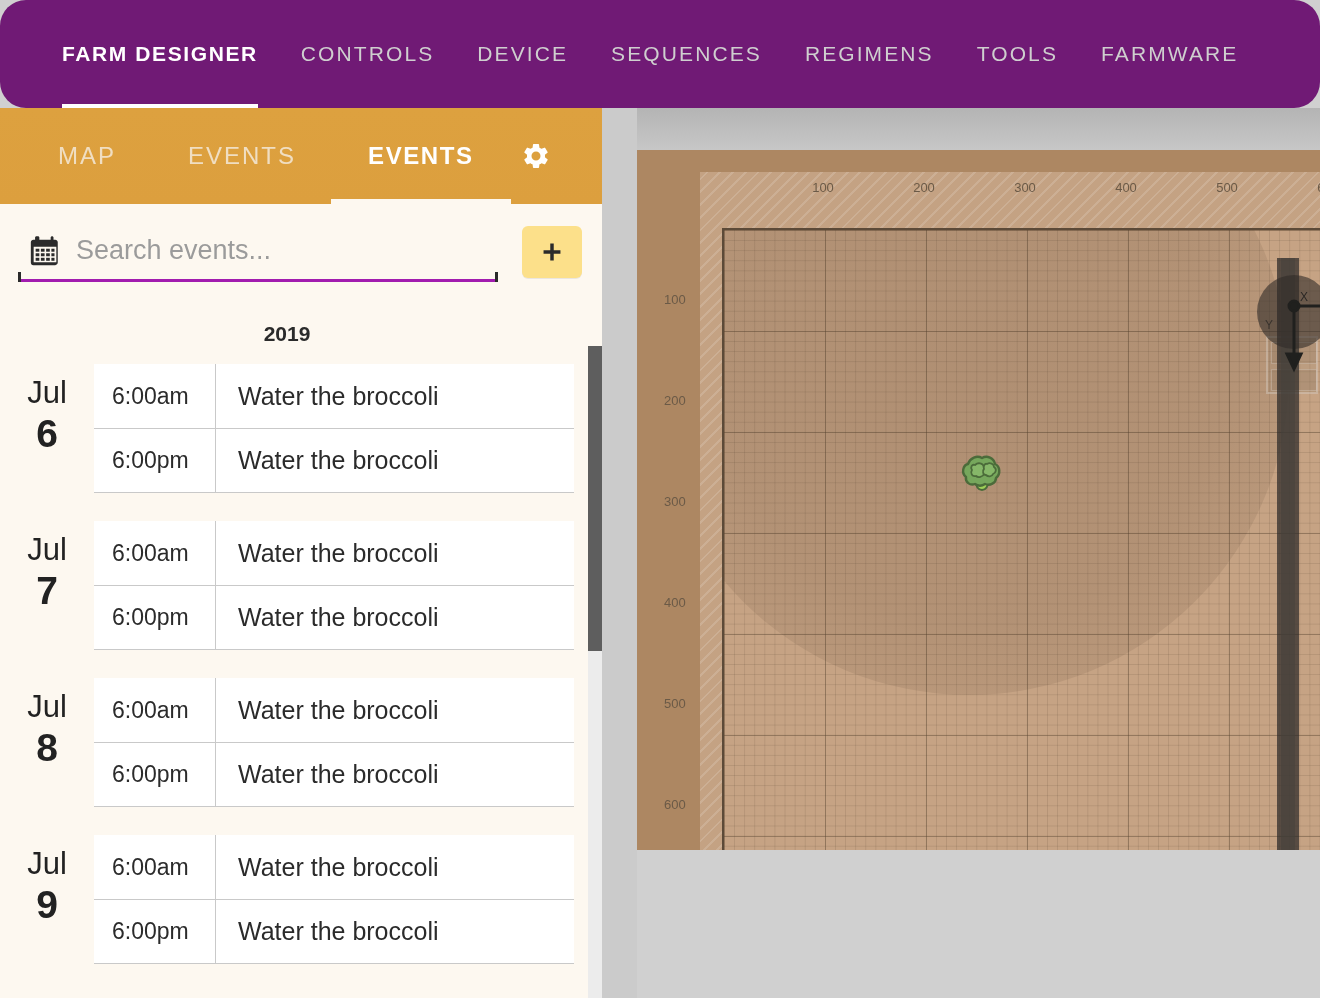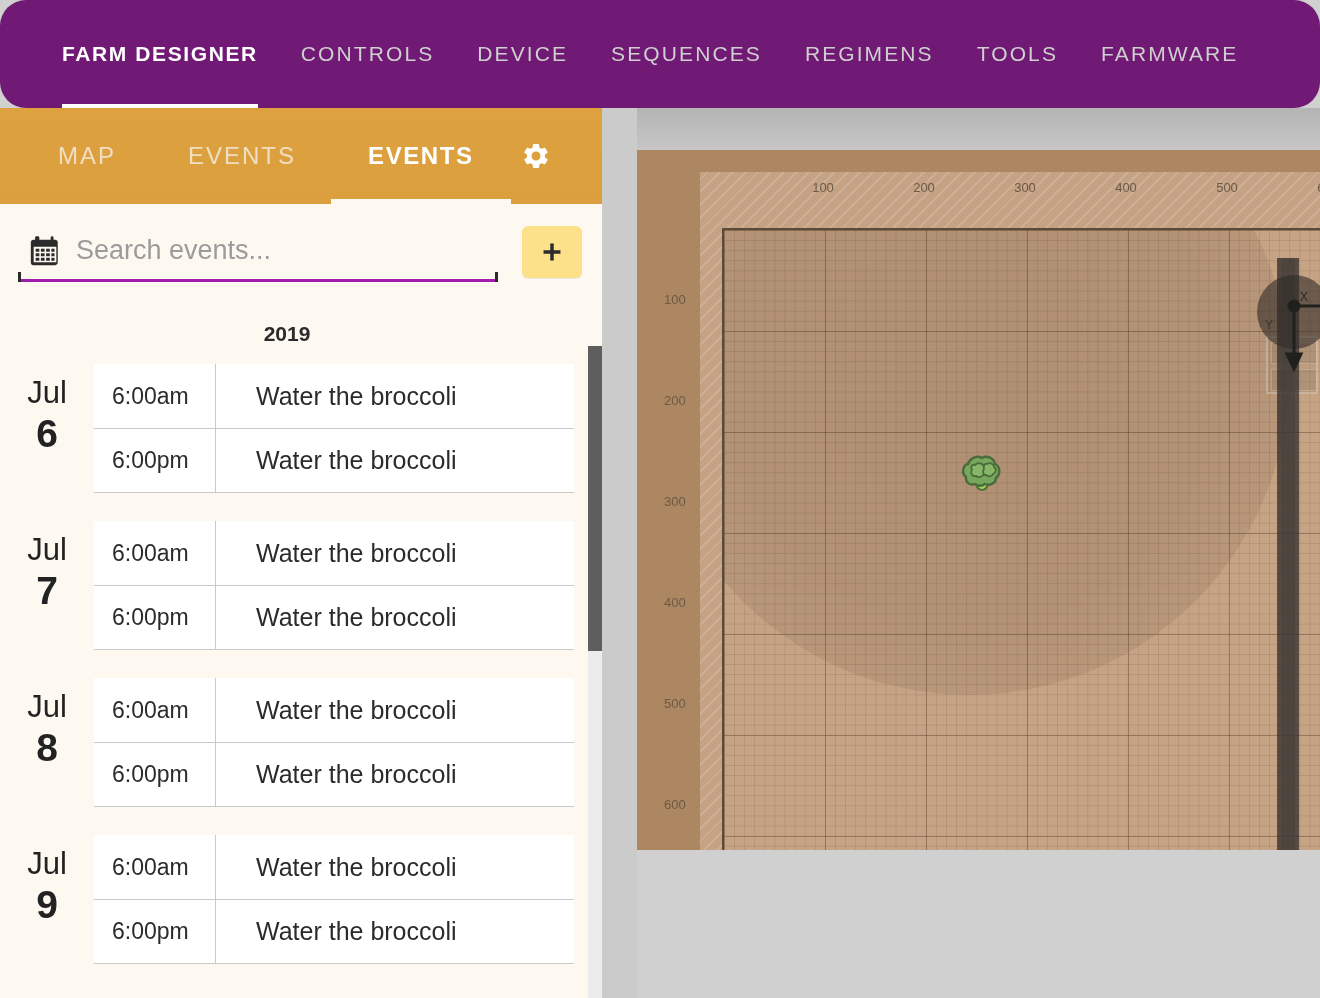--- a/index.html
+++ b/index.html
@@ -203,21 +203,20 @@
   .day-rows {
     flex: 1;
     background: #ffffff;
     border-bottom: 1px solid #c9c9c9;
   }
   .event-row {
     display: flex;
     align-items: center;
     height: 64px;
     cursor: pointer;
-    gap: 18px;
   }
   .event-row + .event-row {
     border-top: 1px solid #c9c9c9;
   }
   .event-time {
     width: 122px;
     flex: 0 0 122px;
     border-right: 1px solid #c9c9c9;
     height: 64px;
     display: flex;

